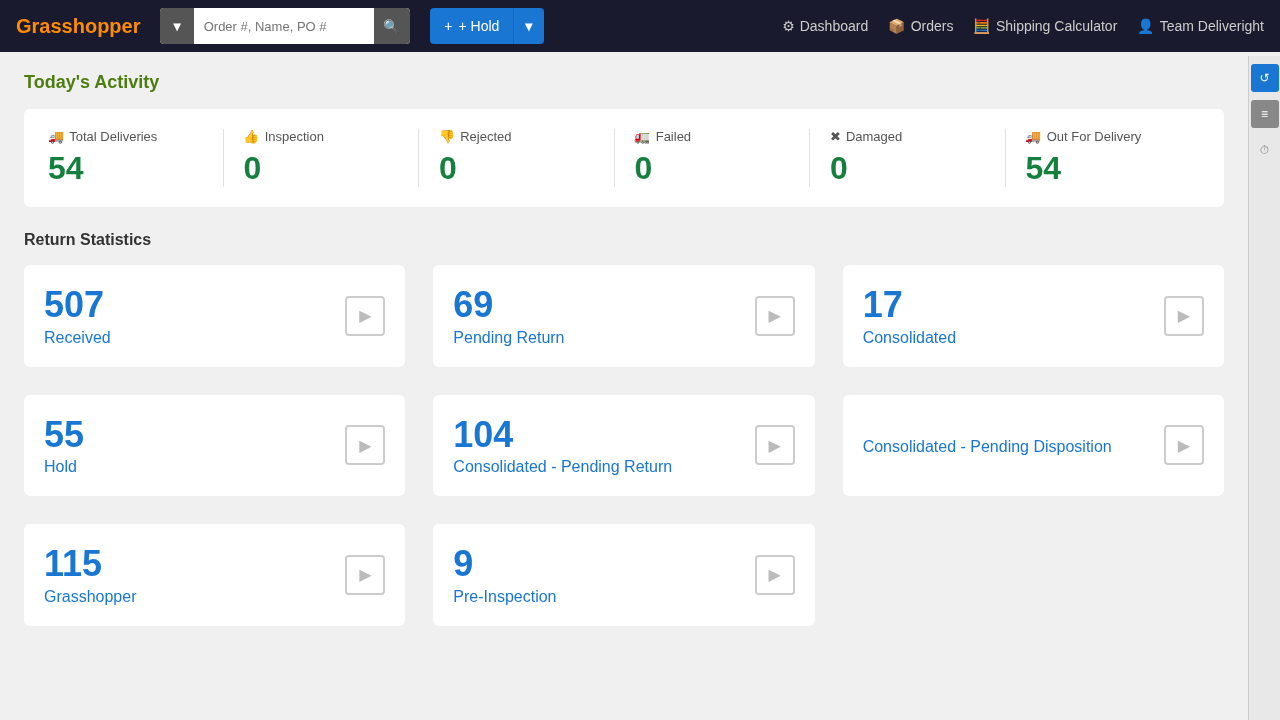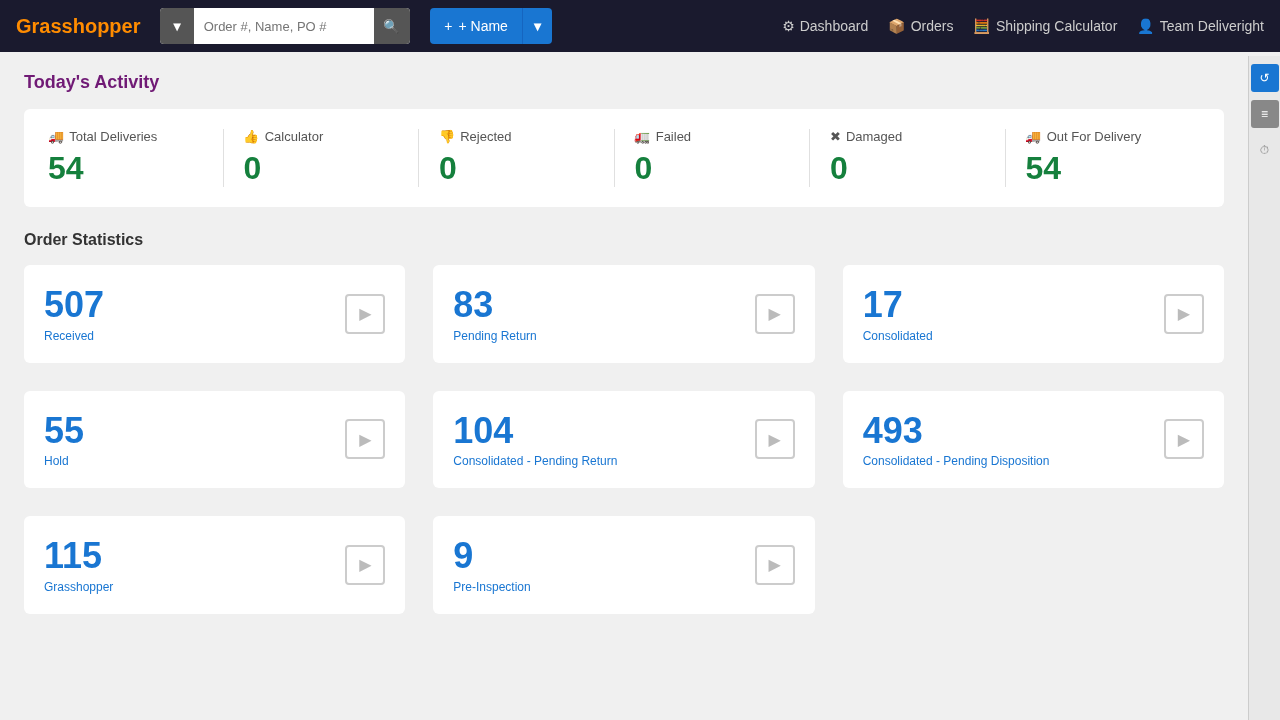--- a/index.html
+++ b/index.html
@@ -133,21 +133,21 @@
 
     
     .main {
       margin-right: 32px;
       padding: 20px 24px;
     }
 
     .page-title {
       font-size: 18px;
       font-weight: bold;
-      color: #701a75;
+      color: #4d7c0f;
       margin-bottom: 16px;
     }
 
     
     .activity-card {
       background: #fff;
       border-radius: 6px;
       padding: 20px 24px;
       margin-bottom: 24px;
       display: flex;
@@ -201,21 +201,21 @@
 
     .stat-content {}
     .stat-value {
       color: #1976d2;
       font-size: 36px;
       font-weight: bold;
       line-height: 1.1;
     }
     .stat-label {
       color: #1976d2;
-      font-size: 12px;
+      font-size: 16px;
       margin-top: 4px;
     }
 
     .stat-arrow {
       width: 40px;
       height: 40px;
       border: 2px solid #ccc;
       border-radius: 4px;
       display: flex;
       align-items: center;
@@ -237,21 +237,21 @@
     </button>
     <input class="search-input" type="text" placeholder="Order #, Name, PO #" style="">
     <button class="search-btn">
       <span>🔍</span>
     </button>
   </div>
 
   <div style="display:flex; align-items:center; gap:0;">
     <button class="add-order-btn" style="border-radius:4px 0 0 4px;">
       <span>+</span>
-      <span>+ Name</span>
+      <span>+ Hold</span>
     </button>
     <button class="add-order-dropdown">▼</button>
   </div>
 
   <nav class="nav-links">
     <a class="nav-link">
       <span>⚙</span>
       <span>Dashboard</span>
     </a>
     <a class="nav-link">
@@ -282,21 +282,21 @@
     <div class="activity-item">
       <div class="activity-label">
         <span>🚚</span>
         <span>Total Deliveries</span>
       </div>
       <div class="activity-value">54</div>
     </div>
     <div class="activity-item">
       <div class="activity-label">
         <span>👍</span>
-        <span>Calculator</span>
+        <span>Inspection</span>
       </div>
       <div class="activity-value">0</div>
     </div>
     <div class="activity-item">
       <div class="activity-label">
         <span>👎</span>
         <span>Rejected</span>
       </div>
       <div class="activity-value">0</div>
     </div>
@@ -316,33 +316,33 @@
     </div>
     <div class="activity-item">
       <div class="activity-label">
         <span>🚚</span>
         <span>Out For Delivery</span>
       </div>
       <div class="activity-value">54</div>
     </div>
   </div>
 
-  <h2 class="section-title">Order Statistics</h2>
+  <h2 class="section-title">Return Statistics</h2>
 
   <div class="stats-grid" id="stats-grid">
   <div class="stat-card">
     <div class="stat-content">
       <div class="stat-value">507</div>
       <div class="stat-label">Received</div>
     </div>
     <div class="stat-arrow">▶</div>
   </div>
       <div class="stat-card">
     <div class="stat-content">
-      <div class="stat-value">83</div>
+      <div class="stat-value">69</div>
       <div class="stat-label">Pending Return</div>
     </div>
     <div class="stat-arrow">▶</div>
   </div>
       <div class="stat-card">
     <div class="stat-content">
       <div class="stat-value">17</div>
       <div class="stat-label">Consolidated</div>
     </div>
     <div class="stat-arrow">▶</div>
@@ -356,21 +356,20 @@
   </div>
       <div class="stat-card">
     <div class="stat-content">
       <div class="stat-value">104</div>
       <div class="stat-label">Consolidated - Pending Return</div>
     </div>
     <div class="stat-arrow">▶</div>
   </div>
       <div class="stat-card">
     <div class="stat-content">
-      <div class="stat-value">493</div>
       <div class="stat-label">Consolidated - Pending Disposition</div>
     </div>
     <div class="stat-arrow">▶</div>
   </div>
       <div class="stat-card">
     <div class="stat-content">
       <div class="stat-value">115</div>
       <div class="stat-label">Grasshopper</div>
     </div>
     <div class="stat-arrow">▶</div>

